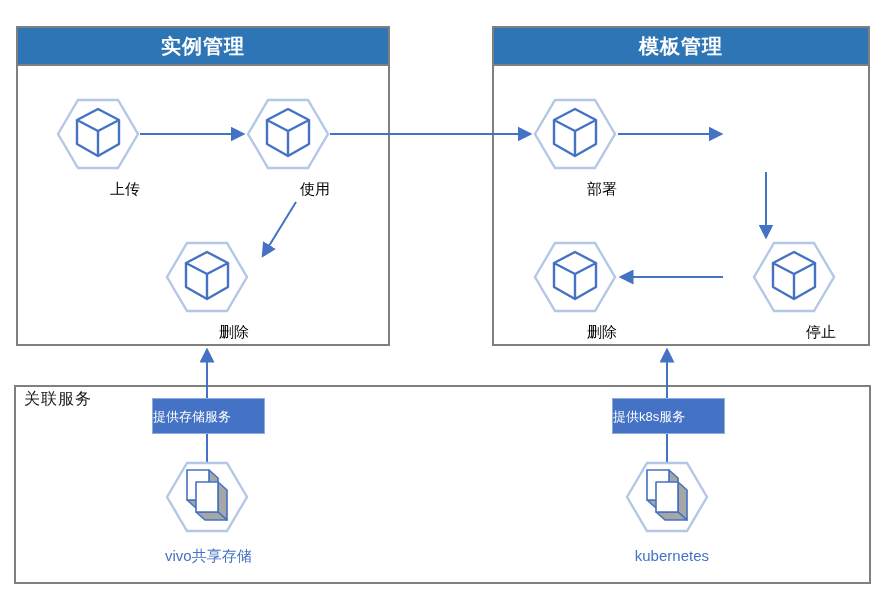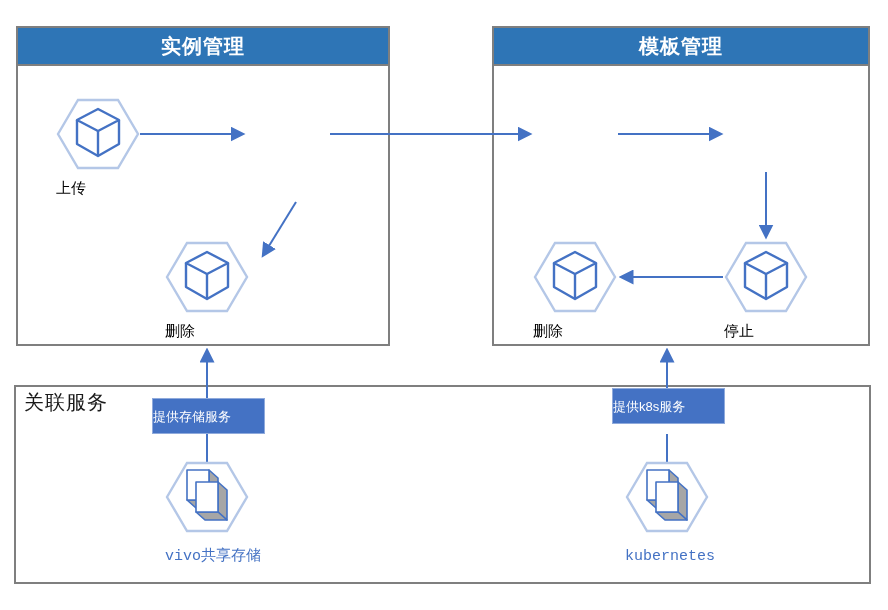--- a/index.html
+++ b/index.html
@@ -30,36 +30,35 @@
     font-size: 20px;
     font-weight: bold;
     text-align: center;
     border-bottom: 2px solid #7f7f7f;
     letter-spacing: 1px;
   }
   .panel-services .services-title {
     position: absolute;
     left: 8px;
     top: 2px;
-    font-size: 20px;
+    font-size: 16px;
     color: #1a1a1a;
     letter-spacing: 1px;
   }
   .connector-layer {
     position: absolute;
     left: 0; top: 0;
     z-index: 1;
     pointer-events: none;
   }
   .node {
     position: absolute;
     width: 84px;
-    text-align: left;
+    text-align: right;
     z-index: 2;
-    font-family: Liberation Mono, monospace;
   }
   .node .nlabel {
     margin-top: 4px;
     font-size: 15px;
     line-height: 20px;
     color: #000000;
     white-space: nowrap;
   }
   .node .nlabel.blue {
     color: #4472c4;
@@ -139,46 +138,58 @@
     </g>
   </svg>
 
   <div class="node" style="left:56px;top:97px">
     <svg width="84" height="74" viewBox="0 0 84 74">
         <use href="#hex-cube"></use>
       </svg>
     <div class="nlabel">上传</div>
   </div>
 
+  <div class="node" style="left:246px;top:97px">
+    <svg width="84" height="74" viewBox="0 0 84 74">
+        <use href="#hex-cube"></use>
+      </svg>
+    <div class="nlabel">使用</div>
+  </div>
 
   <div class="node" style="left:165px;top:240px">
     <svg width="84" height="74" viewBox="0 0 84 74">
         <use href="#hex-cube"></use>
       </svg>
     <div class="nlabel">删除</div>
   </div>
 
+  <div class="node" style="left:533px;top:97px">
+    <svg width="84" height="74" viewBox="0 0 84 74">
+        <use href="#hex-cube"></use>
+      </svg>
+    <div class="nlabel">部署</div>
+  </div>
 
 
   <div class="node" style="left:533px;top:240px">
     <svg width="84" height="74" viewBox="0 0 84 74">
         <use href="#hex-cube"></use>
       </svg>
     <div class="nlabel">删除</div>
   </div>
 
-  <div class="node" style="left:724px;top:240px">
+  <div class="node" style="left:752px;top:240px">
     <svg width="84" height="74" viewBox="0 0 84 74">
         <use href="#hex-cube"></use>
       </svg>
     <div class="nlabel">停止</div>
   </div>
 
   <div class="badge" style="left:152px;top:398px">提供存储服务</div>
-  <div class="badge" style="left:612px;top:388px">提供k8s服务</div>
+  <div class="badge" style="left:612px;top:398px">提供k8s服务</div>
 
   <div class="node" style="left:165px;top:460px">
     <svg width="84" height="74" viewBox="0 0 84 74">
         <use href="#hex-docs"></use>
       </svg>
     <div class="nlabel blue">vivo共享存储</div>
   </div>
 
   <div class="node" style="left:625px;top:460px">
     <svg width="84" height="74" viewBox="0 0 84 74">

